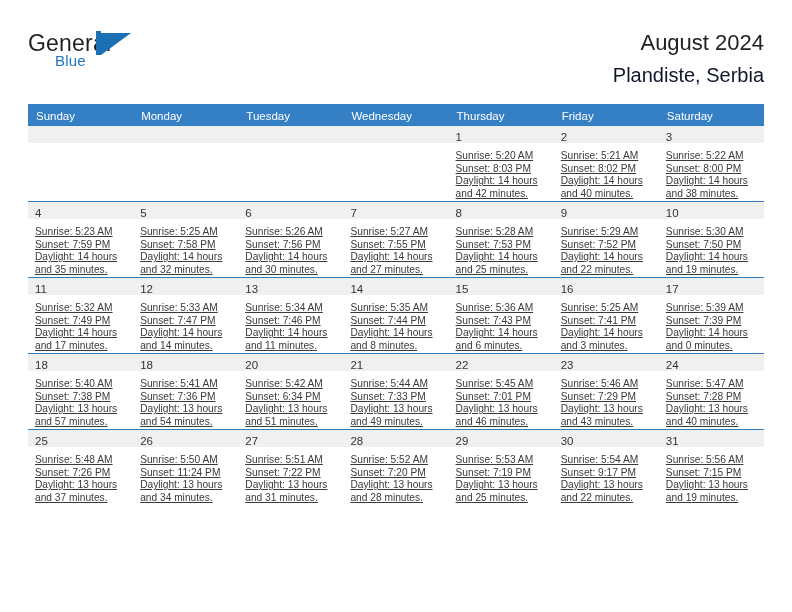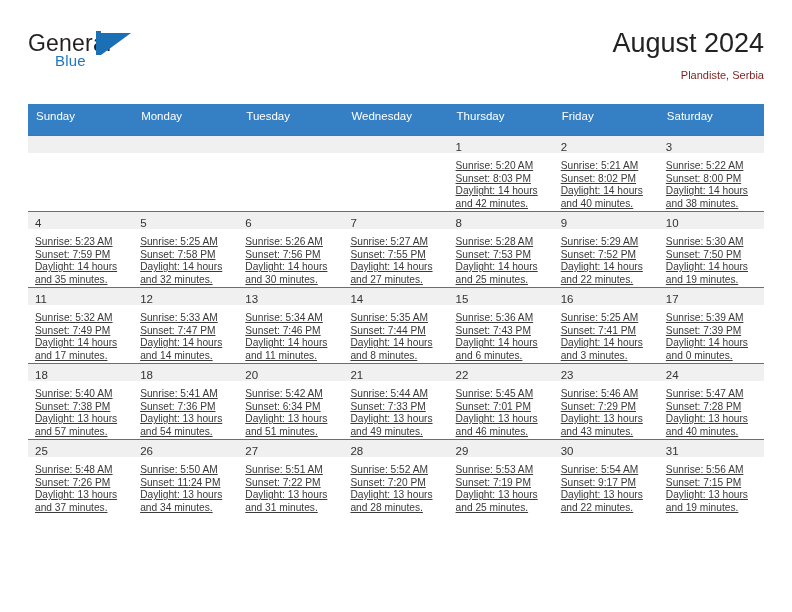--- a/index.html
+++ b/index.html
@@ -79,49 +79,49 @@
     border-bottom: 22px solid transparent;
   }
 
   .title-block {
     position: absolute;
     right: 0;
     top: 0;
     text-align: right;
   }
   .cal-title {
-    font-size: 27px;
+    font-size: 22px;
     color: #222222;
     line-height: 34px;
     white-space: nowrap;
   }
   .cal-subtitle {
-    font-size: 11px;
-    color: #7f1d1d;
+    font-size: 20px;
+    color: #0f172a;
     line-height: 21px;
     margin-top: 5px;
     white-space: nowrap;
   }
 
   
   .calendar {
     position: absolute;
     left: 28px;
     top: 104px;
     width: 736px;
     border-collapse: collapse;
     table-layout: fixed;
   }
   .calendar th {
     background: #3580c4;
     color: #ffffff;
     font-size: 11.5px;
     font-weight: normal;
     text-align: left;
-    padding: 5px 0 13px 8px;
+    padding: 5px 0 3px 8px;
     height: 13px;
     border: none;
   }
   .calendar td {
     vertical-align: top;
     padding: 0;
     border: none;
     border-top: 1.3px solid #2f7cc0;
     height: 75px;
     width: 105.14px;

